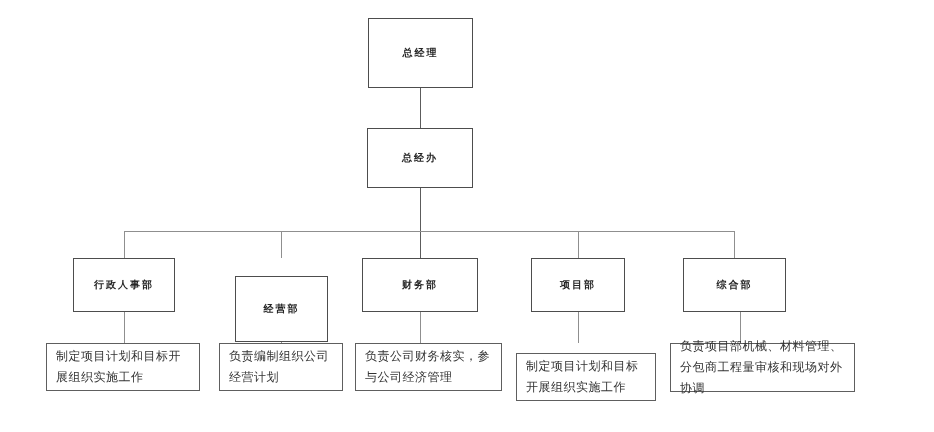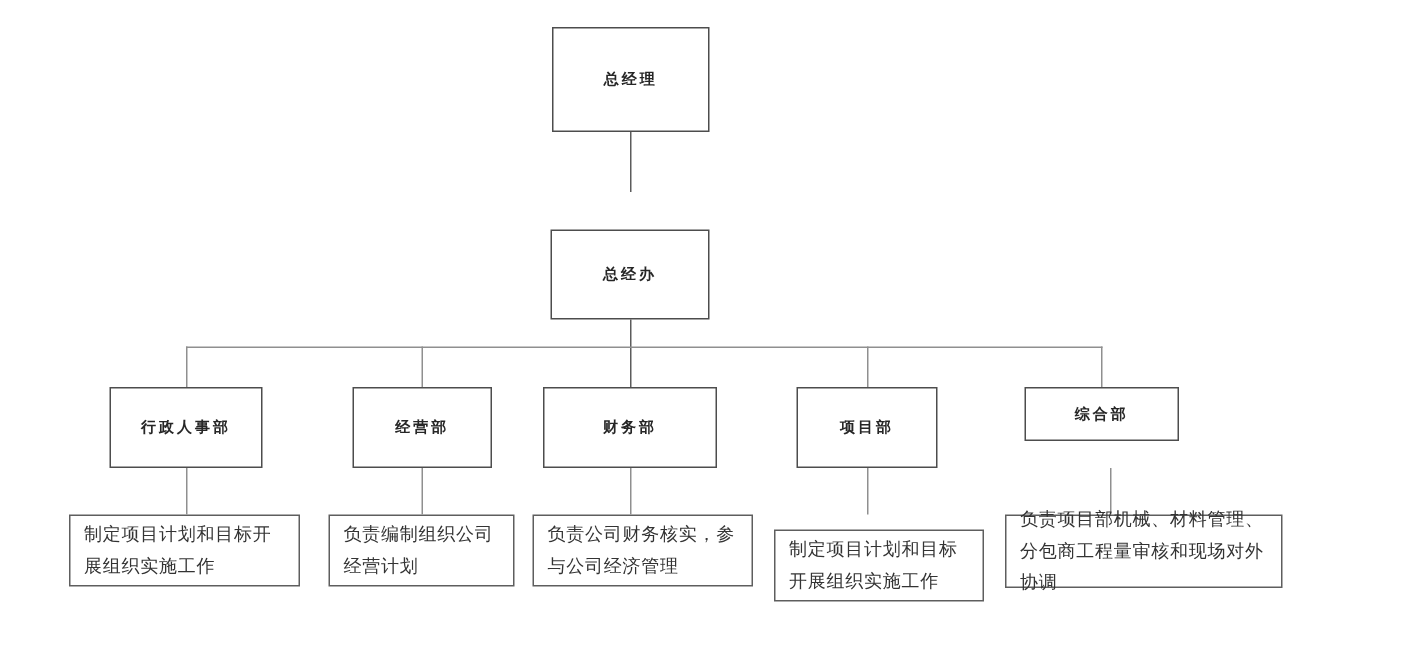--- a/index.html
+++ b/index.html
@@ -48,27 +48,27 @@
     line-height: 21px;
     letter-spacing: 0.5px;
     align-items: center;
     justify-content: flex-start;
     padding: 3px 9px;
     text-align: left;
   }
 
   
   .pos-root   { left: 368px; top: 18px;  width: 105px; height: 70px; }
-  .pos-office { left: 367px; top: 128px; width: 106px; height: 60px; margin-top: 25px; }
+  .pos-office { left: 367px; top: 128px; width: 106px; height: 60px; }
 
   .pos-d1 { left: 73px;  top: 258px; width: 102px; height: 54px; }
-  .pos-d2 { left: 235px; top: 258px; width: 93px;  height: 54px; }
+  .pos-d2 { left: 235px; top: 276px; width: 93px;  height: 66px; }
   .pos-d3 { left: 362px; top: 258px; width: 116px; height: 54px; }
   .pos-d4 { left: 531px; top: 258px; width: 94px;  height: 54px; }
-  .pos-d5 { left: 683px; top: 258px; width: 103px; height: 36px; }
+  .pos-d5 { left: 683px; top: 258px; width: 103px; height: 54px; }
 
   .pos-r1 { left: 46px;  top: 343px; width: 154px; height: 48px; }
   .pos-r2 { left: 219px; top: 343px; width: 124px; height: 48px; }
   .pos-r3 { left: 355px; top: 343px; width: 147px; height: 48px; }
   .pos-r4 { left: 516px; top: 343px; width: 140px; height: 48px; margin-top: 10px; }
   .pos-r5 { left: 670px; top: 343px; width: 185px; height: 49px; }
 
   
   .l-root-office { left: 420px; top: 88px;  height: 40px; }
   .l-office-bus  { left: 420px; top: 188px; height: 70px; }

